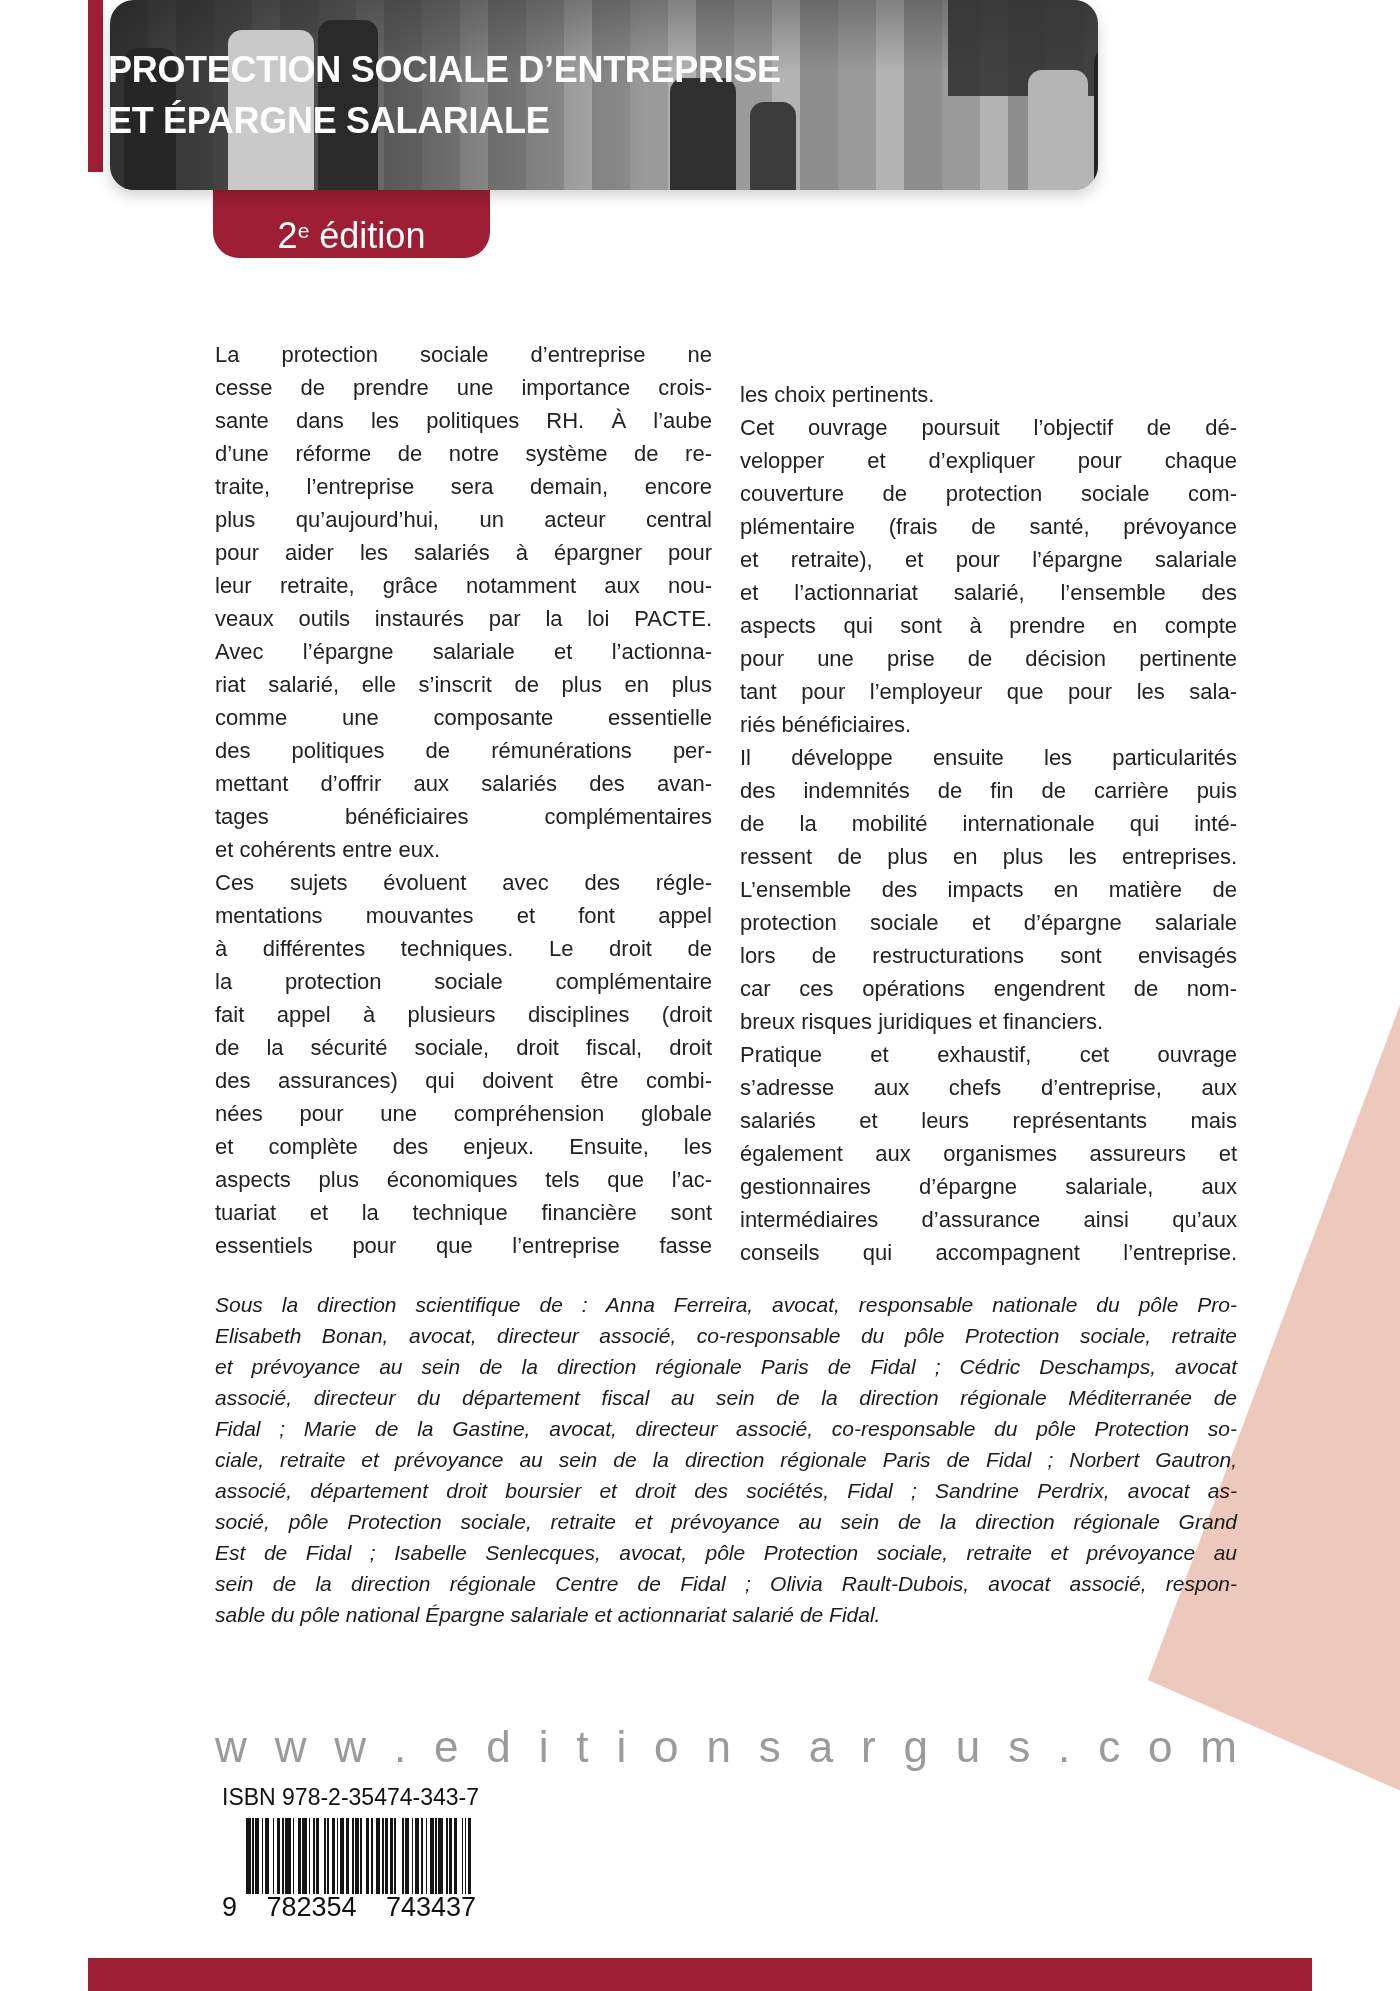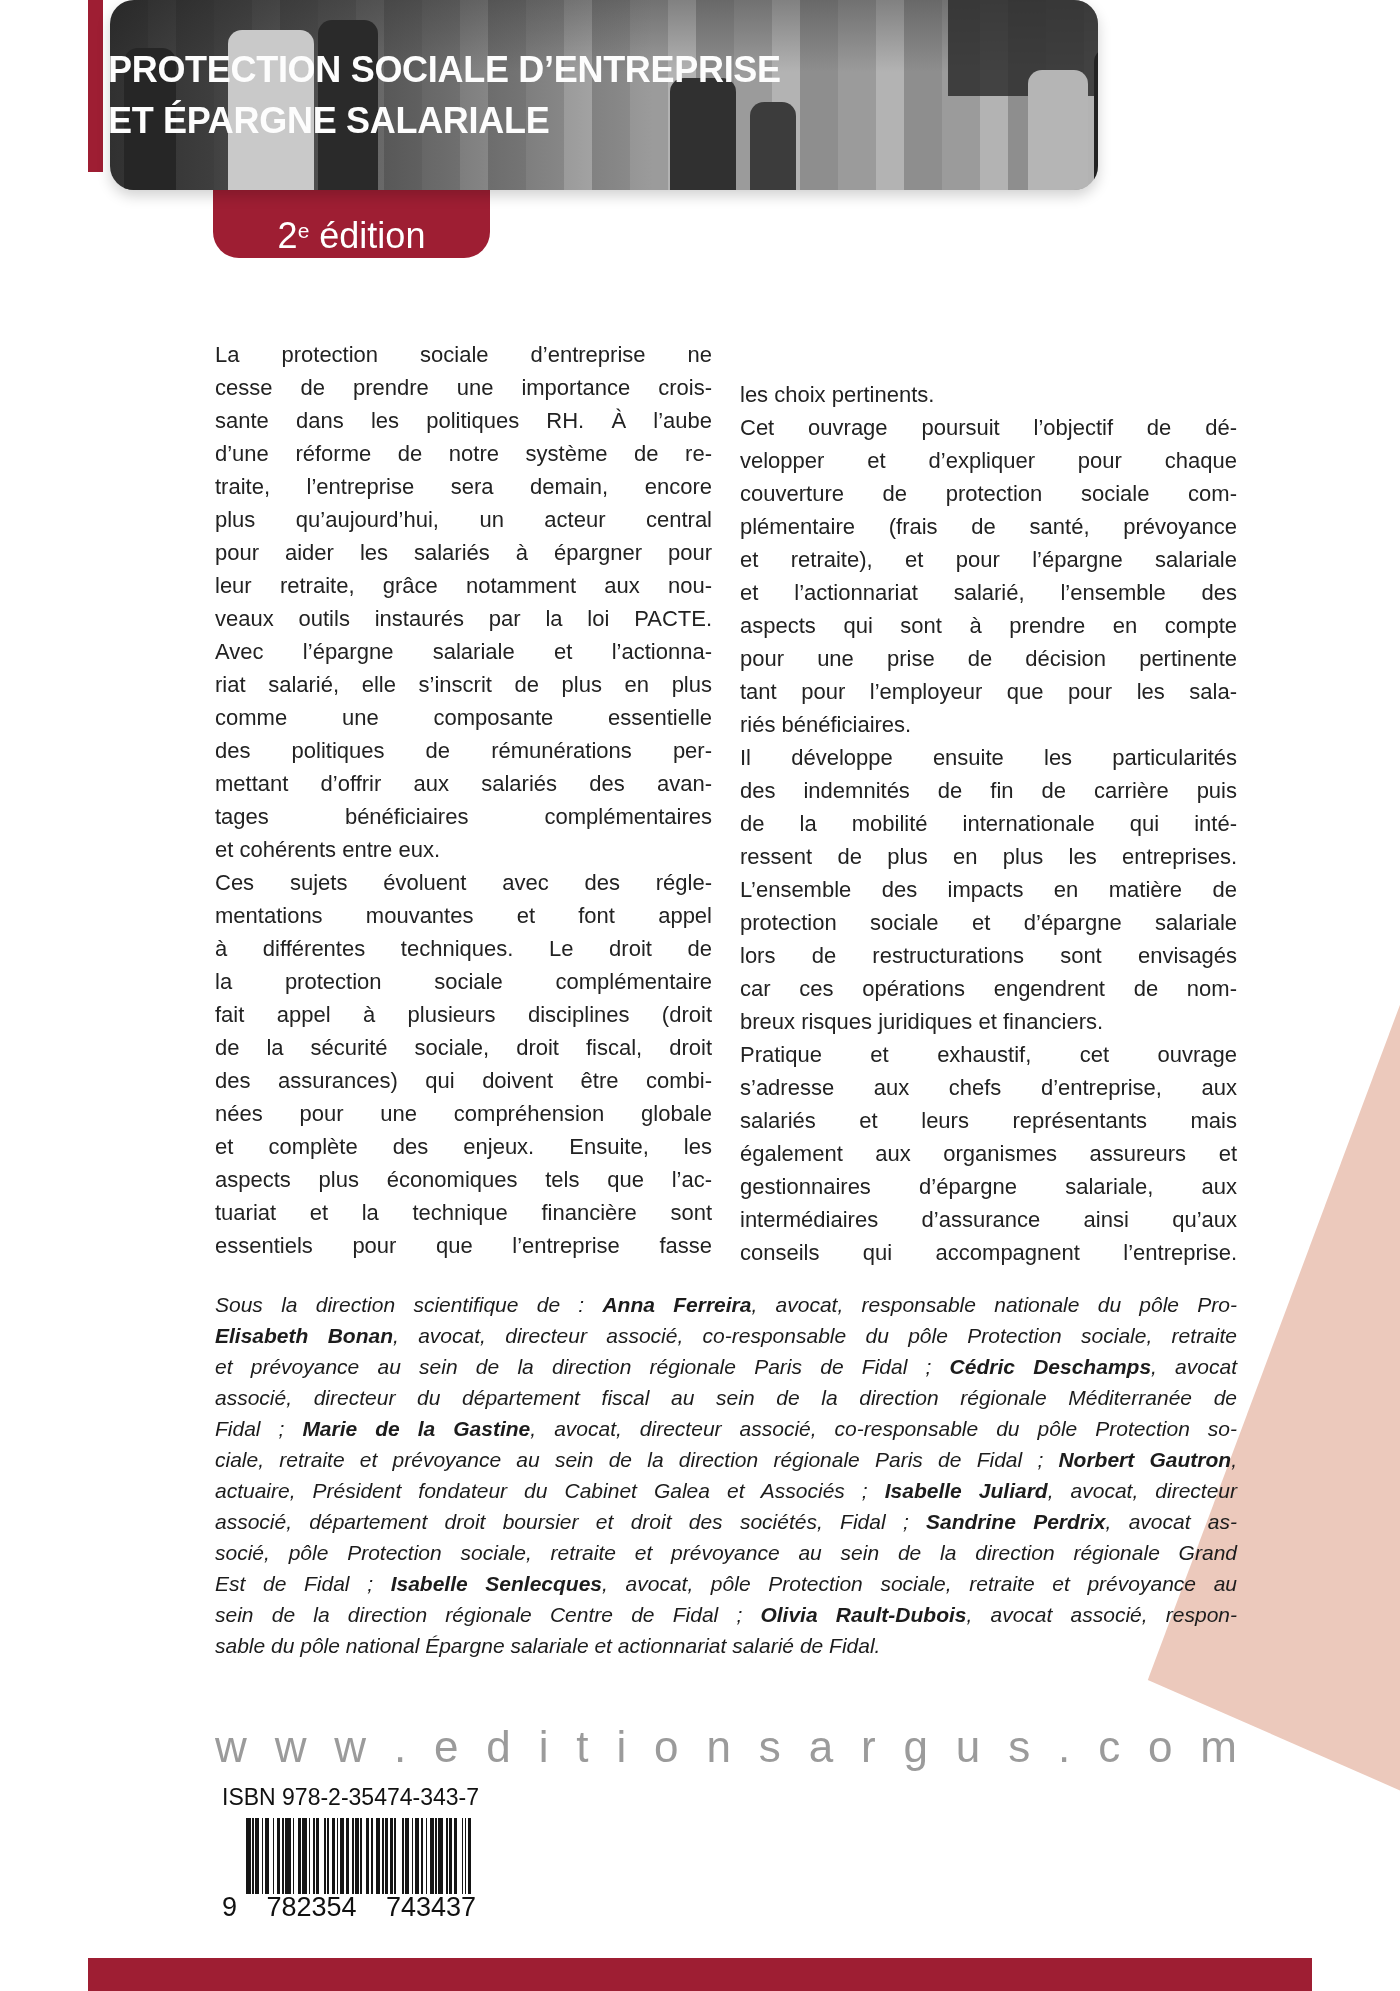--- a/index.html
+++ b/index.html
@@ -34,21 +34,21 @@
          border-radius:0 0 26px 26px;z-index:1;display:flex;align-items:flex-end;justify-content:center;}
   .badge .txt{color:#ffffff;font-size:36px;line-height:1;margin-bottom:4px;}
   .badge sup{font-size:21px;vertical-align:10px;}
 
   
   .col{position:absolute;top:338px;width:497px;font-size:22px;line-height:33px;color:#222222;}
   .col-left{left:215px;}
   .col-right{left:740px;margin-top:40px;}
   .tline{text-align:justify;text-align-last:justify;white-space:normal;}
   .tline.no-j{text-align-last:left;}
-  .tline b{font-weight:700;}
+  .tline b{font-weight:400;}
 
   
   .wedge{position:absolute;left:1140px;top:1000px;width:260px;height:800px;background:#ecc9bc;
          clip-path:polygon(100% 0.6%, 100% 98.8%, 3% 85%);z-index:0;}
 
   
   .credits{position:absolute;left:215px;top:1289px;width:1022px;font-style:italic;font-size:21px;
            line-height:31px;color:#1c1c1c;z-index:2;}
 
   
@@ -157,21 +157,20 @@
       <div class="tline"><span>conseils qui accompagnent l’entreprise.</span></div>
     </div>
 
   <div class="credits">
       <div class="tline"><span>Sous la direction scientifique de : </span><b>Anna Ferreira</b><span>, avocat, responsable nationale du pôle Pro-</span></div>
       <div class="tline"><span></span><b>Elisabeth Bonan</b><span>, avocat, directeur associé, co-responsable du pôle Protection sociale, retraite</span></div>
       <div class="tline"><span>et prévoyance au sein de la direction régionale Paris de Fidal ; </span><b>Cédric Deschamps</b><span>, avocat</span></div>
       <div class="tline"><span>associé, directeur du département fiscal au sein de la direction régionale Méditerranée de</span></div>
       <div class="tline"><span>Fidal ; </span><b>Marie de la Gastine</b><span>, avocat, directeur associé, co-responsable du pôle Protection so-</span></div>
       <div class="tline"><span>ciale, retraite et prévoyance au sein de la direction régionale Paris de Fidal ; </span><b>Norbert Gautron</b><span>,</span></div>
-      <div class="tline"><span>actuaire, Président fondateur du Cabinet Galea et Associés ; </span><b>Isabelle Juliard</b><span>, avocat, directeur</span></div>
       <div class="tline"><span>associé, département droit boursier et droit des sociétés, Fidal ; </span><b>Sandrine Perdrix</b><span>, avocat as-</span></div>
       <div class="tline"><span>socié, pôle Protection sociale, retraite et prévoyance au sein de la direction régionale Grand</span></div>
       <div class="tline"><span>Est de Fidal ; </span><b>Isabelle Senlecques</b><span>, avocat, pôle Protection sociale, retraite et prévoyance au</span></div>
       <div class="tline"><span>sein de la direction régionale Centre de Fidal ; </span><b>Olivia Rault-Dubois</b><span>, avocat associé, respon-</span></div>
       <div class="tline no-j"><span>sable du pôle national Épargne salariale et actionnariat salarié de Fidal.</span></div>
     </div>
 
   <div class="website">
       <span>w</span>
       <span>w</span>

